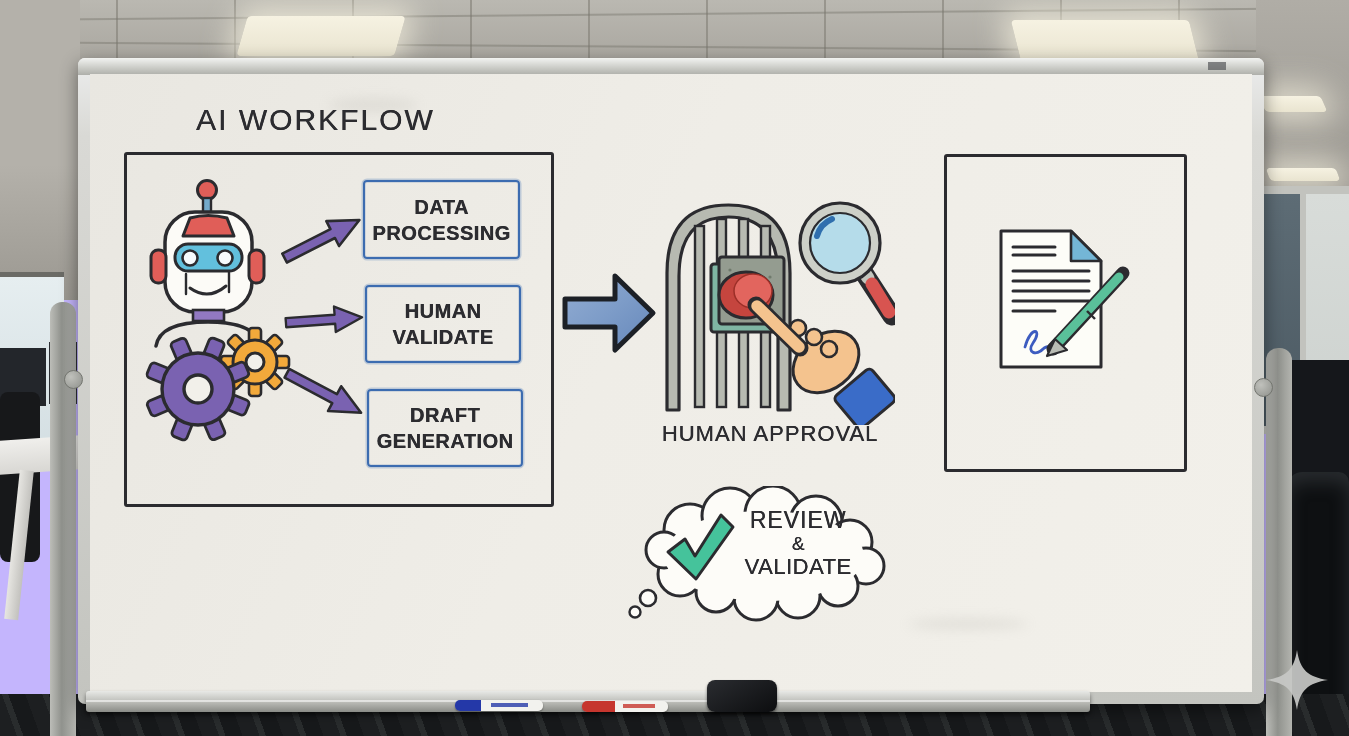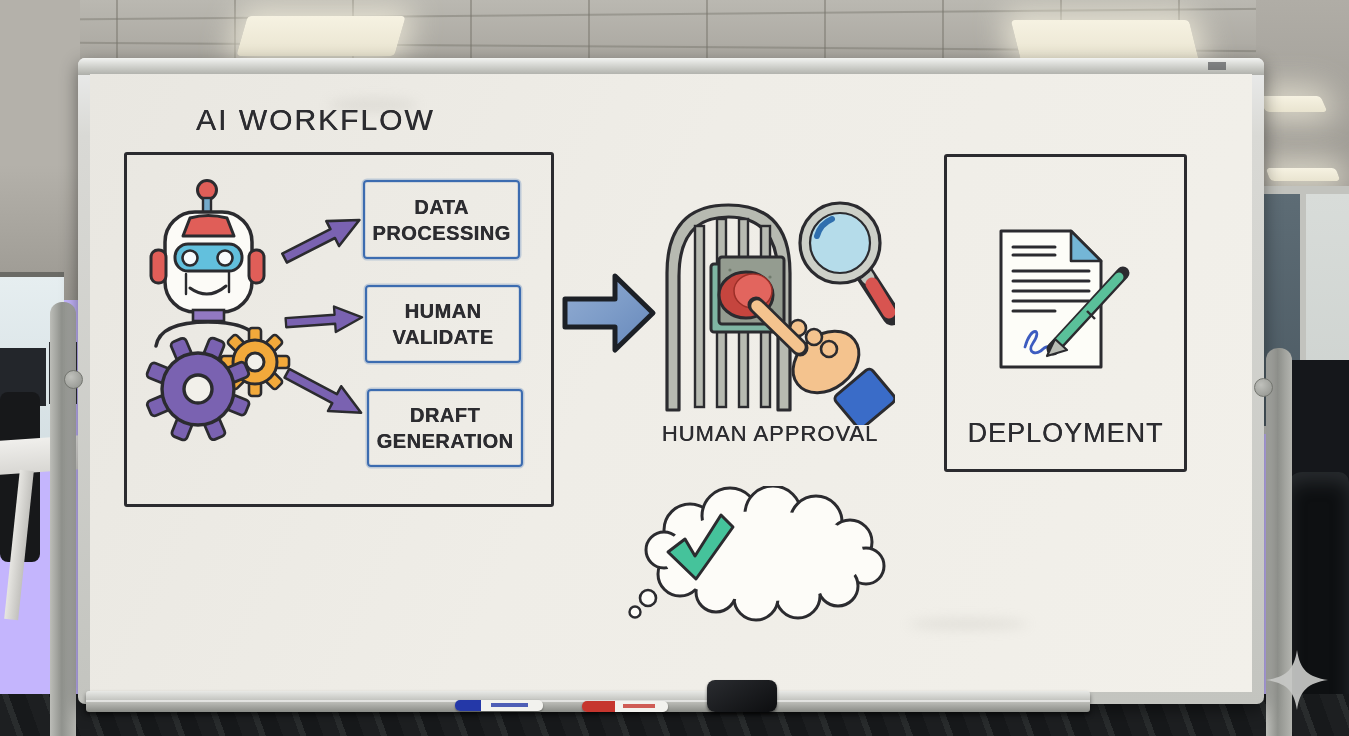--- a/index.html
+++ b/index.html
@@ -294,20 +294,25 @@
         <circle cx="128" cy="112" r="22"></circle>
       <circle cx="88" cy="106" r="20"></circle>
         <circle cx="52" cy="88" r="22"></circle>
         <circle cx="36" cy="64" r="18"></circle>
     </g>
     <ellipse cx="136" cy="70" rx="100" ry="45" fill="#fdfcf8"></ellipse>
     <circle cx="20" cy="112" r="8" fill="#fdfcf8" stroke="#2b2b2f" stroke-width="2.6"></circle>
     <circle cx="7" cy="126" r="5.5" fill="#fdfcf8" stroke="#2b2b2f" stroke-width="2.4"></circle>
     <path d="M40,66 L57,53 L67,70 L93,29 L105,41 L68,93 Z" fill="#45c39b" stroke="#2b2b2f" stroke-width="3" stroke-linejoin="round"></path>
   </svg>
+  <div class="abs marker-text cloud-text" style="left:728px;top:507px;width:140px;">
+    <div class="l1">REVIEW</div>
+    <div class="l2">&amp;</div>
+    <div class="l3">VALIDATE</div>
+  </div>
 
   <div class="abs output-panel" style="left:944px;top:154px;width:237px;height:312px;">
     <svg class="abs" style="left:44px;top:68px;" width="150" height="150" viewBox="0 0 150 150">
       <path d="M10,6 L80,6 L110,36 L110,142 L10,142 Z" fill="#fdfdf8" stroke="#2b2b2f" stroke-width="3" stroke-linejoin="round"></path>
       <path d="M80,6 L110,36 L80,36 Z" fill="#74b6d6" stroke="#2b2b2f" stroke-width="2.6" stroke-linejoin="round"></path>
       <g stroke="#2b2b2f" stroke-width="3" stroke-linecap="round">
         <line x1="22" y1="22" x2="64" y2="22"></line>
           <line x1="22" y1="30" x2="64" y2="30"></line>
         <line x1="22" y1="46" x2="98" y2="46"></line>
           <line x1="22" y1="56" x2="98" y2="56"></line>
@@ -316,21 +321,20 @@
         <line x1="22" y1="86" x2="64" y2="86"></line>
       </g>
       <path d="M34,122 C40,100 52,104 42,118 C35,128 46,131 52,124 C57,119 63,123 70,120" stroke="#3d5cc0" stroke-width="2.8" fill="none" stroke-linecap="round"></path>
       <g>
         <line x1="62" y1="124" x2="132" y2="48" stroke="#2b2b2f" stroke-width="13" stroke-linecap="round"></line>
         <line x1="67" y1="118" x2="128" y2="52" stroke="#5ac09a" stroke-width="9" stroke-linecap="round"></line>
         <path d="M56,131 L64,114 L76,125 Z" fill="#b9bcb4" stroke="#2b2b2f" stroke-width="2.2" stroke-linejoin="round"></path>
         <line x1="96" y1="86" x2="104" y2="94" stroke="#2b2b2f" stroke-width="2.4"></line>
       </g>
     </svg>
-    <div class="abs marker-text output-caption" style="bottom:20px;">DEPLOYMENT</div>
   </div>
 
   <div class="abs tray">
     <div class="abs tray-lip"></div>
   </div>
   <div class="abs marker" style="left:455px;top:700px;width:88px;">
     <div class="cap-blue"></div>
     <div class="body-w">
         <div class="label-line" style="background:#2438a8;"></div>
       </div>

